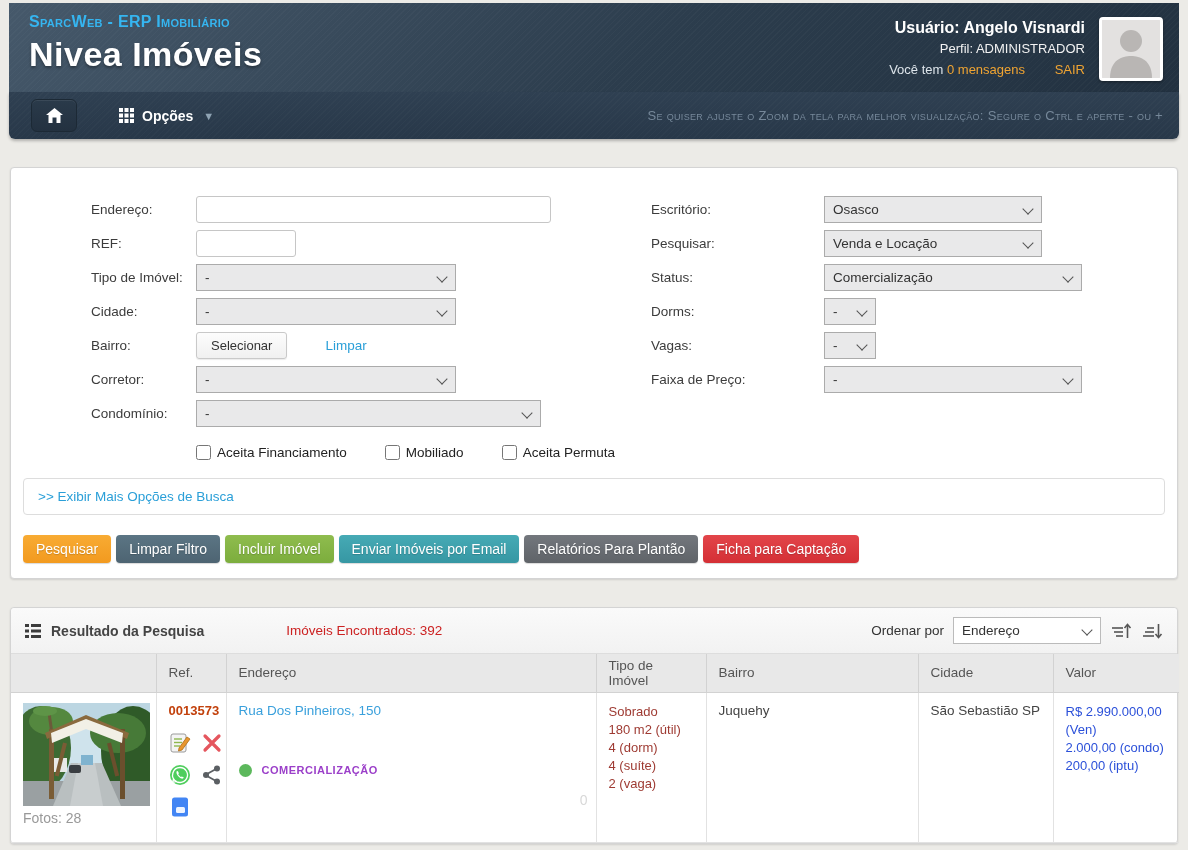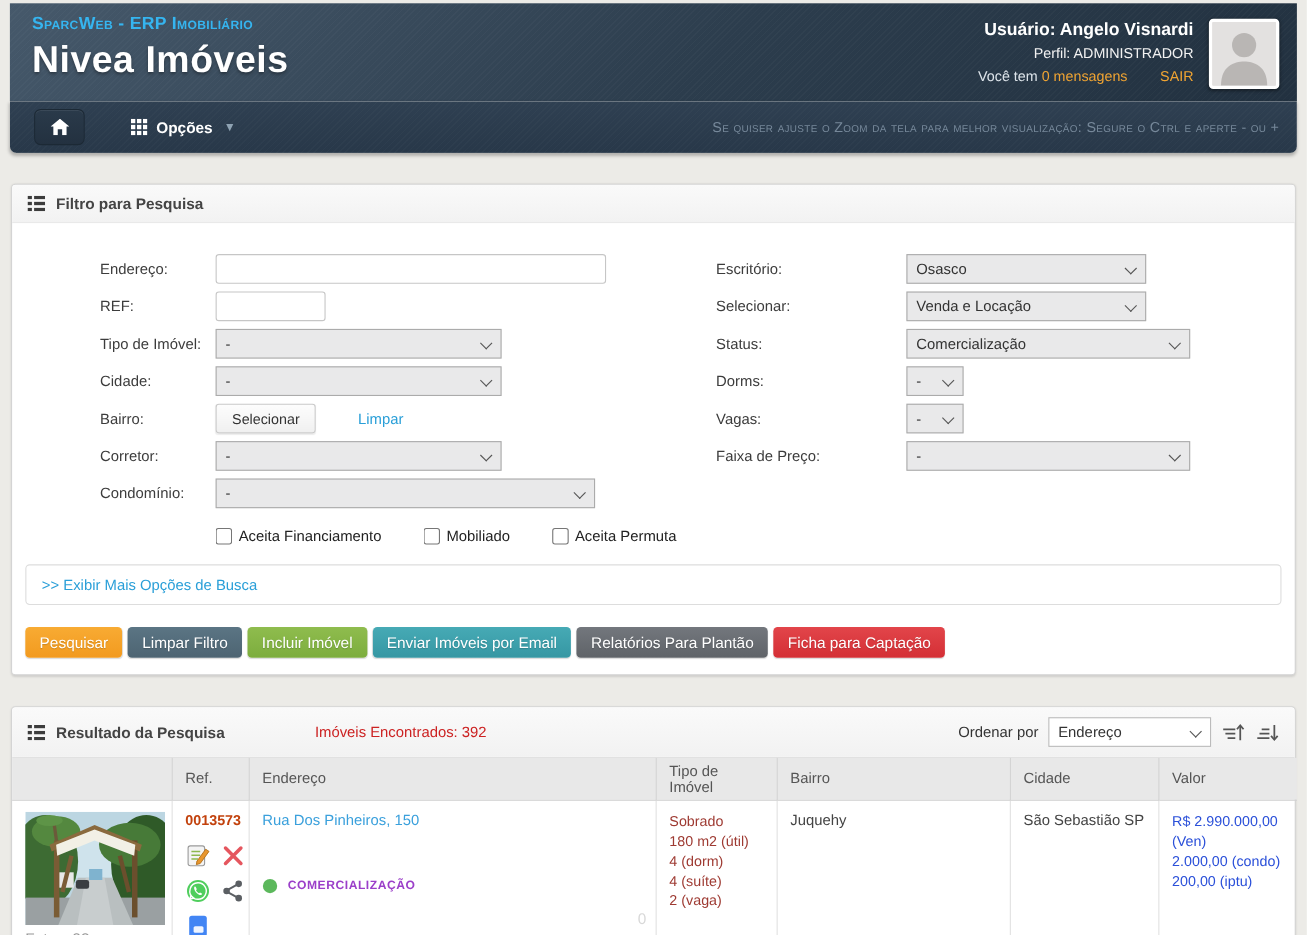--- a/index.html
+++ b/index.html
@@ -203,33 +203,20 @@
         </g>
       </svg>
       <span>Opções</span>
       <span class="caret">▼</span>
     </div>
     <div class="zoom-hint">Se quiser ajuste o Zoom da tela para melhor visualização: Segure o Ctrl e aperte - ou +</div>
   </div>
 </div>
 
 <section class="panel">
-  <header class="panel-header">
-    <svg width="16" height="14" viewBox="0 0 16 14">
-      <g fill="#3c3c3c">
-        <rect x="0" y="0" width="4" height="3"></rect>
-          <rect x="6" y="0" width="10" height="3"></rect>
-        <rect x="0" y="5.5" width="4" height="3"></rect>
-          <rect x="6" y="5.5" width="10" height="3"></rect>
-        <rect x="0" y="11" width="4" height="3"></rect>
-          <rect x="6" y="11" width="10" height="3"></rect>
-      </g>
-    </svg>
-    <span>Filtro para Pesquisa</span>
-  </header>
 
   <div class="filter-body">
     <div class="filter-cols">
       <div class="col-left">
         <div class="frow">
           <span class="flabel">Endereço:</span>
           <input type="text" class="w355" value="" style="">
         </div>
         <div class="frow">
           <span class="flabel">REF:</span>
@@ -256,21 +243,21 @@
           <span class="flabel">Condomínio:</span>
           <span class="sel s345"><select><option>-</option></select></span>
         </div>
       </div>
       <div class="col-right">
         <div class="frow">
           <span class="flabel">Escritório:</span>
           <span class="sel s218"><select><option>Osasco</option></select></span>
         </div>
         <div class="frow">
-          <span class="flabel">Selecionar:</span>
+          <span class="flabel">Pesquisar:</span>
           <span class="sel s218"><select><option>Venda e Locação</option></select></span>
         </div>
         <div class="frow">
           <span class="flabel">Status:</span>
           <span class="sel s258"><select><option>Comercialização</option></select></span>
         </div>
         <div class="frow">
           <span class="flabel">Dorms:</span>
           <span class="sel s52"><select><option>-</option></select></span>
         </div>

